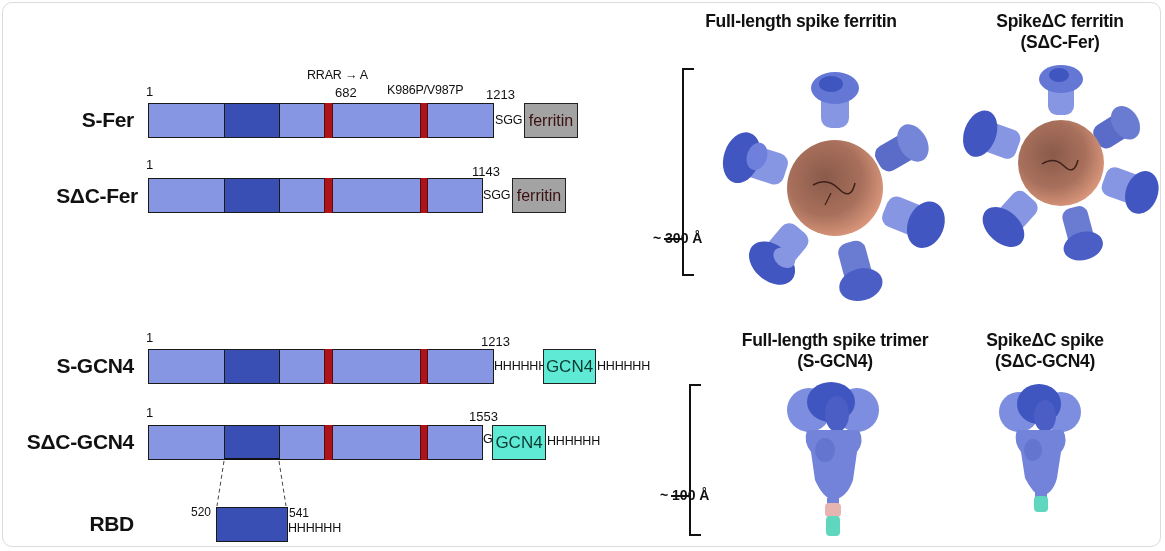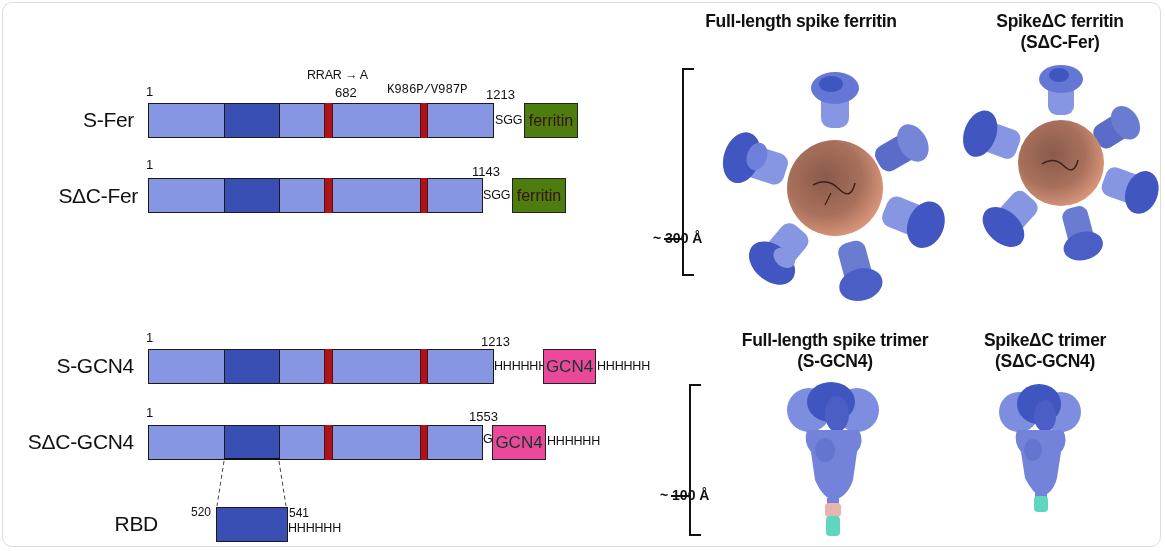--- a/index.html
+++ b/index.html
@@ -1,51 +1,51 @@
 <!DOCTYPE html>
 <html><head>
 <meta charset="utf-8">
 <style>
   html, body { margin: 0; padding: 0; background: #ffffff; }
   body { width: 1165px; height: 551px; position: relative; overflow: hidden;
          font-family: "Liberation Sans", sans-serif; color: #111; }
   .frame { position: absolute; left: 2px; top: 2px; width: 1159px; height: 545px;
            border: 1px solid #dcdcdc; border-radius: 10px; box-sizing: border-box; }
-  .row-label { position: absolute; font-weight: normal; font-size: 21px; text-align: right;
+  .row-label { position: absolute; font-weight: bold; font-size: 21px; text-align: right;
                width: 130px; letter-spacing: -0.3px; }
   .bar { position: absolute; background: #8796e3; border: 1px solid #1a1a1a; box-sizing: border-box; }
   .seg { position: absolute; top: -1px; bottom: -1px; box-sizing: border-box; }
   .seg.dark { background: #3a4fb3; border: 1px solid #1a1a1a; }
   .seg.red { background: #ac1419; border-left: 1px solid #5a0a0a; border-right: 1px solid #5a0a0a; }
   .num { position: absolute; font-size: 13px; color: #111; }
   .small { position: absolute; font-size: 12.5px; color: #111; letter-spacing: -0.2px; }
   .tag { position: absolute; box-sizing: border-box; border: 1px solid #222;
          display: flex; align-items: center; justify-content: center; font-size: 16px; }
-  .tag.ferritin { background: #4d7c0f; color: #3a1010; }
-  .tag.gcn4 { background: #ec4899; color: #0b3a32; font-size: 17px; }
+  .tag.ferritin { background: #a3a3a3; color: #3a1010; }
+  .tag.gcn4 { background: #5eead4; color: #0b3a32; font-size: 17px; }
   .struct-title { position: absolute; font-weight: bold; font-size: 17.5px; text-align: center;
                   line-height: 21px; letter-spacing: -0.3px; }
   .bracket { position: absolute; border-left: 2px solid #111; border-top: 2px solid #111;
              border-bottom: 2px solid #111; width: 12px; box-sizing: border-box; }
   .scale-label { position: absolute; font-weight: bold; font-size: 14px; white-space: nowrap; margin-left: 48px; }
   .scale-tick { position: absolute; height: 2px; background: #111; }
   svg { position: absolute; overflow: visible; }
 </style>
 </head>
 <body>
 
 <div class="frame"></div>
 
 <div>
 
   <div>
     <div class="row-label" style="left:4px; top:108px;">S-Fer</div>
     <div class="small" style="left:307px; top:68px; font-size:12.5px;">RRAR → A</div>
     <div class="num" style="left:287px; top:85px;margin-left:48px;">682</div>
-    <div class="small" style="left:387px; top:83px;font-family:Liberation Mono, monospace;">K986P/V987P</div>
+    <div class="small" style="left:387px; top:83px;">K986P/V987P</div>
     <div class="num" style="left:146px; top:84px;">1</div>
     <div class="num" style="left:486px; top:87px;">1213</div>
     <div class="bar" style="left:148px; top:103px; width:346px; height:35px;">
       <div class="seg dark" style="left:75px; width:56px;"></div>
       <div class="seg red" style="left:175px; width:9px;"></div>
       <div class="seg red" style="left:271px; width:8px;"></div>
     </div>
     <div class="small" style="left:495px; top:113px;">SGG</div>
     <div class="tag ferritin" style="left:524px; top:103px; width:54px; height:35px;">ferritin</div>
   </div>
@@ -90,21 +90,21 @@
     <div class="tag gcn4" style="left:492px; top:425px; width:54px; height:35px;">GCN4</div>
     <div class="small" style="left:547px; top:434px;">HHHHHH</div>
   </div>
 
   <svg width="1165" height="551" style="left:0; top:0;">
     <line x1="224" y1="461" x2="217" y2="506" stroke="#444" stroke-width="1" stroke-dasharray="4,3"></line>
     <line x1="279" y1="461" x2="286" y2="506" stroke="#444" stroke-width="1" stroke-dasharray="4,3"></line>
   </svg>
 
   <div>
-    <div class="row-label" style="left:4px; top:512px;margin-left:24px;">RBD</div>
+    <div class="row-label" style="left:4px; top:512px;">RBD</div>
     <div class="num" style="left:191px; top:505px; font-size:12px;">520</div>
     <div class="num" style="left:289px; top:506px; font-size:12px;">541</div>
     <div class="bar" style="left:216px; top:507px; width:72px; height:35px; background:#3a4fb3;"></div>
     <div class="small" style="left:288px; top:521px;">HHHHHH</div>
   </div>
 </div>
 
 <div>
 
   <div class="struct-title" style="left:671px; top:11px; width:260px;">
@@ -199,21 +199,21 @@
     </g>
     <circle cx="111" cy="103" r="43" fill="url(#ferg2)"></circle>
     <path d="M92 104 Q104 96 114 106 T128 100" stroke="#3d2219" stroke-width="1.5" fill="none"></path>
   </svg>
 
   <div class="struct-title" style="left:705px; top:330px; width:260px;">
     <div>Full-length spike trimer</div>
     <div>(S-GCN4)</div>
   </div>
   <div class="struct-title" style="left:955px; top:330px; width:180px;">
-    <div>SpikeΔC trimer</div>
+    <div>SpikeΔC spike</div>
     <div>(SΔC-GCN4)</div>
   </div>
 
   <div class="bracket" style="left:689px; top:384px; height:152px;"></div>
   <div class="scale-tick" style="left:671px; top:495px; width:19px;"></div>
   <div class="scale-label" style="left:612px; top:487px;">~ 100 Å</div>
 
   <svg width="100" height="160" style="left:785px; top:380px;">
     <ellipse cx="24" cy="30" rx="22" ry="22" fill="#7d8ddf"></ellipse>
     <ellipse cx="72" cy="30" rx="22" ry="22" fill="#7d8ddf"></ellipse>

